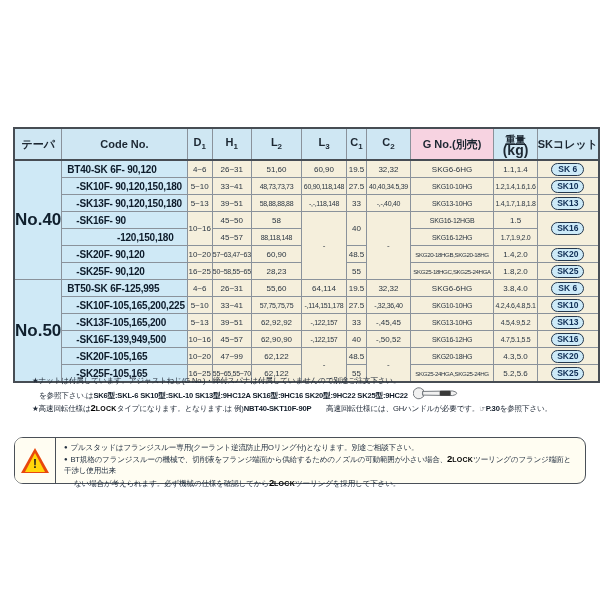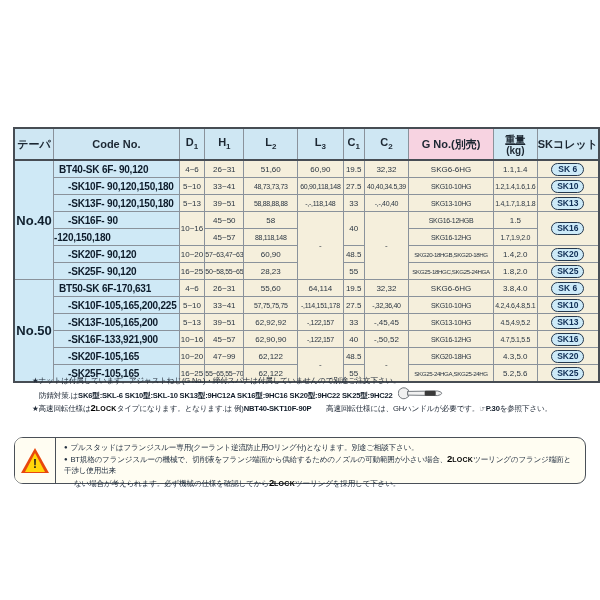--- a/index.html
+++ b/index.html
@@ -16,35 +16,35 @@
   table.spec td,table.spec th{
     border:1px solid #8a929b;padding:0;overflow:hidden;white-space:nowrap;
   }
   table.spec{border:2px solid #474d54;}
   table.spec thead th{
     height:30px;background:var(--header-blue);font-size:11px;font-weight:bold;
     text-align:center;vertical-align:middle;color:#1c2732;border-bottom:2px solid #474d54;
   }
   table.spec thead th.pink{background:var(--pink);}
   table.spec thead th sub{font-size:8px;}
-  table.spec thead th .h2line{display:block;font-size:10px;font-weight:bold;line-height:9px;}
+  table.spec thead th .h2line{display:block;font-size:14px;font-weight:bold;line-height:9px;}
   table.spec thead th .h1line{display:block;font-size:10px;line-height:12px;text-decoration:underline;}
 
   table.spec tbody td{height:16px;vertical-align:middle;}
   td.taper{
-    background:var(--cell-blue);text-align:center;font-size:13px;font-weight:bold;
+    background:var(--cell-blue);text-align:center;font-size:17px;font-weight:bold;
     color:#10202e;border-right:1.5px solid #6f7780;
   }
   td.code{
     background:var(--cell-blue);font-size:10px;font-weight:bold;color:#0d1b2a;
     text-align:left;letter-spacing:-0.2px;
   }
   td.code.ind0{padding-left:5px;}
   td.code.ind1{padding-left:14px;}
-  td.code.ind2{text-align:left;padding-right:13px;}
+  td.code.ind2{text-align:right;padding-right:13px;}
   td.num,td.gno,td.skc{
     background:var(--cream);text-align:center;font-size:8px;color:#2b3642;
   }
   td.sm{font-size:7px;letter-spacing:-0.3px;}
   td.xs{font-size:6.3px;letter-spacing:-0.4px;}
   td.gno{font-size:8px;}
   td.gno.sm{font-size:7px;}
   td.gno.xs{font-size:6.2px;}
   tr.group-start td{border-top:1.6px solid #474d54;}
 
@@ -197,21 +197,21 @@
             <td class="num">16~25</td>
             <td class="num sm">50~58,55~65</td>
             <td class="num">28,23</td>
             <td class="num">55</td>
             <td class="gno xs">SKG25-18HGC,SKG25-24HGA</td>
             <td class="num">1.8,2.0</td>
             <td class="skc"><span class="badge">SK25</span></td>
           </tr>
           <tr class="group-start">
             <td class="taper" rowspan="6">No.50</td>
-            <td class="code ind0">BT50-SK 6F-170,631</td>
+            <td class="code ind0">BT50-SK 6F-125,995</td>
             <td class="num">4~6</td>
             <td class="num">26~31</td>
             <td class="num">55,60</td>
             <td class="num">64,114</td>
             <td class="num">19.5</td>
             <td class="num">32,32</td>
             <td class="gno">SKG6-6HG</td>
             <td class="num">3.8,4.0</td>
             <td class="skc"><span class="badge">SK 6</span></td>
           </tr>
@@ -233,21 +233,21 @@
             <td class="num">39~51</td>
             <td class="num">62,92,92</td>
             <td class="num sm">-,122,157</td>
             <td class="num">33</td>
             <td class="num">-,45,45</td>
             <td class="gno sm">SKG13-10HG</td>
             <td class="num sm">4.5,4.9,5.2</td>
             <td class="skc"><span class="badge">SK13</span></td>
           </tr>
           <tr>
-            <td class="code ind1">-SK16F-133,921,900</td>
+            <td class="code ind1">-SK16F-139,949,500</td>
             <td class="num">10~16</td>
             <td class="num">45~57</td>
             <td class="num">62,90,90</td>
             <td class="num sm">-,122,157</td>
             <td class="num">40</td>
             <td class="num">-,50,52</td>
             <td class="gno sm">SKG16-12HG</td>
             <td class="num sm">4.7,5.1,5.5</td>
             <td class="skc"><span class="badge">SK16</span></td>
           </tr>
@@ -272,21 +272,21 @@
             <td class="gno xs">SKG25-24HGA,SKG25-24HG</td>
             <td class="num">5.2,5.6</td>
             <td class="skc"><span class="badge">SK25</span></td>
           </tr>
         </tbody>
       </table>
   </div>
 
   <div class="notes" id="notes">
       <div class="note-line"><span>★ナットは付属しています。アジャストねじ(G No.)・締付スパナは付属していませんので別途ご注文下さい。</span></div>
-      <div class="note-line indent"><span>防錆対策.は</span><b>SK6型:SKL-6 SK10型:SKL-10 SK13型:9HC12A SK16型:9HC16 SK20型:9HC22 SK25型:9HC22</b><svg class="wrench" width="46" height="15" viewBox="0 0 100 30" style="display: inline-block;">
+      <div class="note-line indent"><span>を参照下さい.は</span><b>SK6型:SKL-6 SK10型:SKL-10 SK13型:9HC12A SK16型:9HC16 SK20型:9HC22 SK25型:9HC22</b><svg class="wrench" width="46" height="15" viewBox="0 0 100 30" style="display: inline-block;">
     <path d="M16 3 a12 12 0 1 0 0 23 l7 -4.5 -2.5 -7 2.5 -7 z" fill="#f1f1f1" stroke="#6a6f75" stroke-width="2"></path>
     <path d="M21 10.5 L86 9.5 q9 1.5 9 5 q0 3.5 -9 5 L21 18.5 Z" fill="#f1f1f1" stroke="#6a6f75" stroke-width="2"></path>
     <rect x="58" y="9" width="24" height="11" rx="2.5" fill="#3a3a3a"></rect>
   </svg></div>
       <div class="note-line"><span>★高速回転仕様は</span><span class="lock-logo"><span class="n2">2</span><span class="lk">LOCK</span></span><span>タイプになります。となります.は 例)</span><b>NBT40-SKT10F-90P</b><span>　　高速回転仕様には、GHハンドルが必要です。☞</span><b>P.30</b><span>を参照下さい。</span></div>
     </div>
 
   <div class="warning-box">
     <div class="warning-icon-box">
       <div class="tri">

